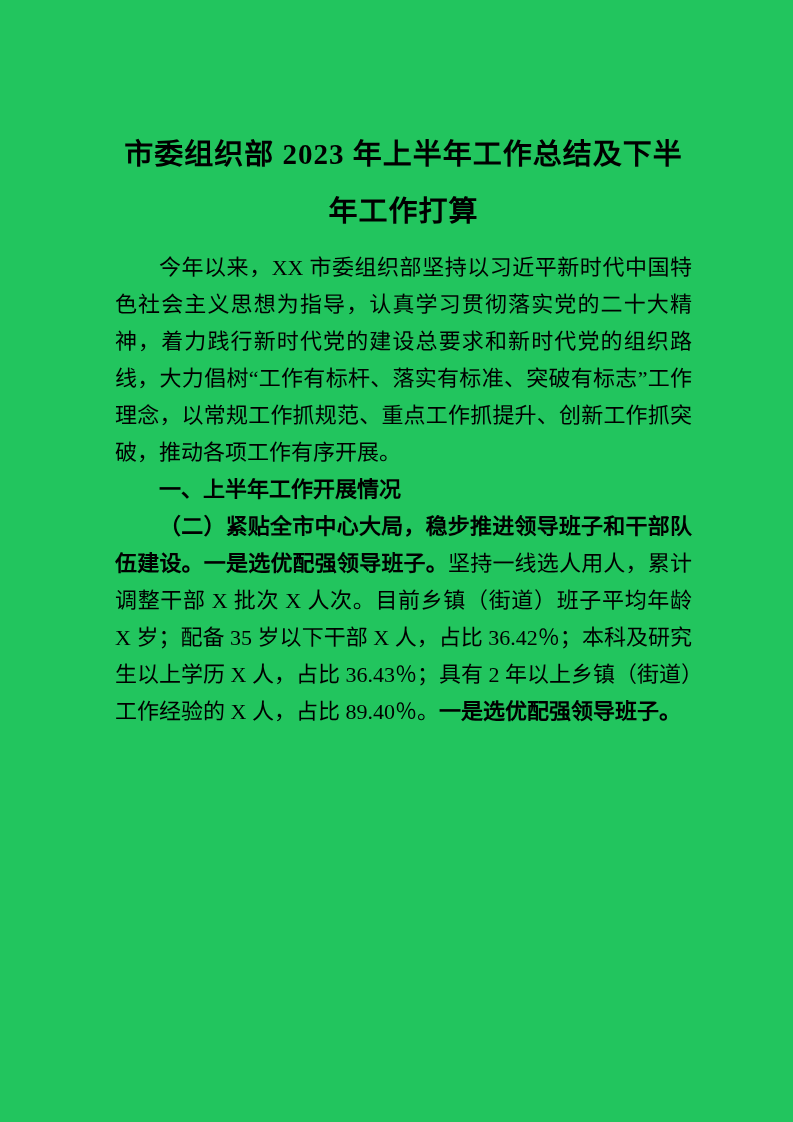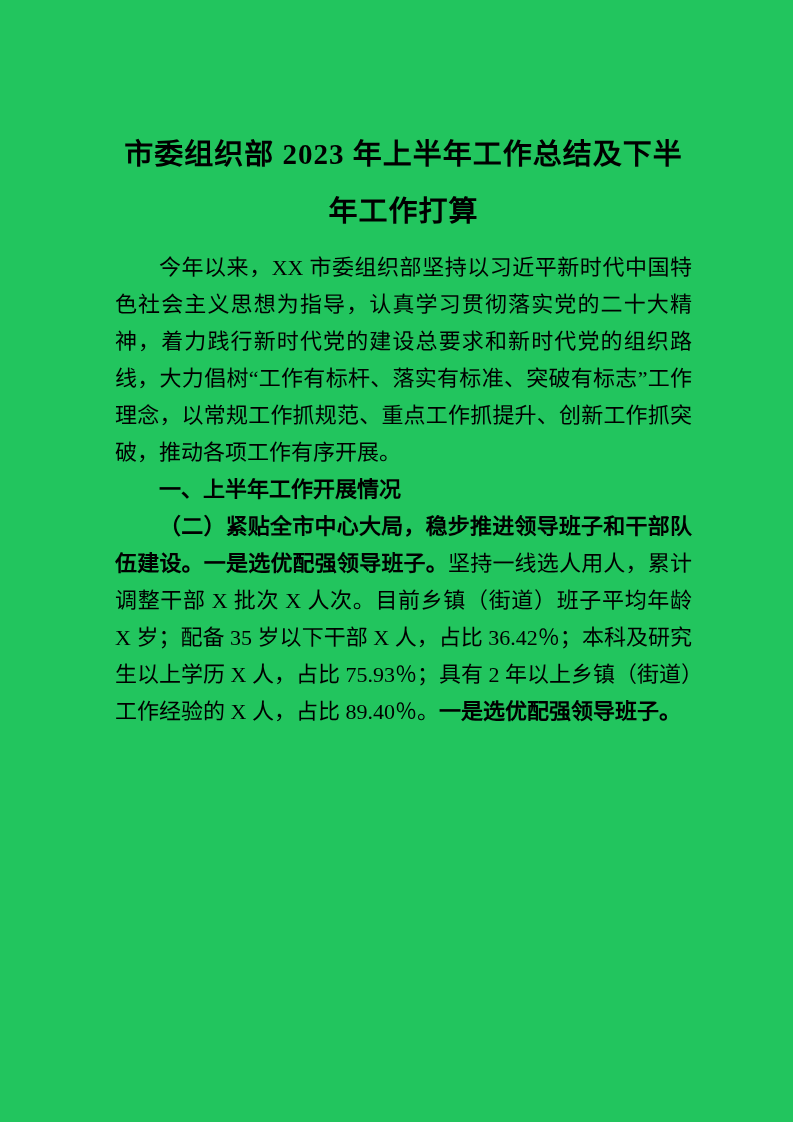--- a/index.html
+++ b/index.html
@@ -50,15 +50,15 @@
   .run.bold { font-weight: 700; }
 </style>
 </head>
 <body>
 
 <div class="page">
   <h1 class="doc-title">市委组织部 2023 年上半年工作总结及下半年工作打算</h1>
   <div id="doc-body">
       <p class="paragraph"><span class="run">今年以来，XX 市委组织部坚持以习近平新时代中国特色社会主义思想为指导，认真学习贯彻落实党的二十大精神，着力践行新时代党的建设总要求和新时代党的组织路线，大力倡树“工作有标杆、落实有标准、突破有标志”工作理念，以常规工作抓规范、重点工作抓提升、创新工作抓突破，推动各项工作有序开展。</span></p>
       <h2 class="heading"><span class="run bold">一、上半年工作开展情况</span></h2>
-      <p class="paragraph"><span class="run bold">（二）紧贴全市中心大局，稳步推进领导班子和干部队伍建设。</span><span class="run bold">一是选优配强领导班子。</span><span class="run">坚持一线选人用人，累计调整干部 X 批次 X 人次。目前乡镇（街道）班子平均年龄 X 岁；配备 35 岁以下干部 X 人，占比 36.42％；本科及研究生以上学历 X 人，占比 75.93％；具有 2 年以上乡镇（街道）工作经验的 X 人，占比 89.40％。</span><span class="run bold">一是选优配强领导班子。</span></p>
+      <p class="paragraph"><span class="run bold">（二）紧贴全市中心大局，稳步推进领导班子和干部队伍建设。</span><span class="run bold">一是选优配强领导班子。</span><span class="run">坚持一线选人用人，累计调整干部 X 批次 X 人次。目前乡镇（街道）班子平均年龄 X 岁；配备 35 岁以下干部 X 人，占比 36.42％；本科及研究生以上学历 X 人，占比 36.43％；具有 2 年以上乡镇（街道）工作经验的 X 人，占比 89.40％。</span><span class="run bold">一是选优配强领导班子。</span></p>
     </div>
 </div>
 
 </body></html>

